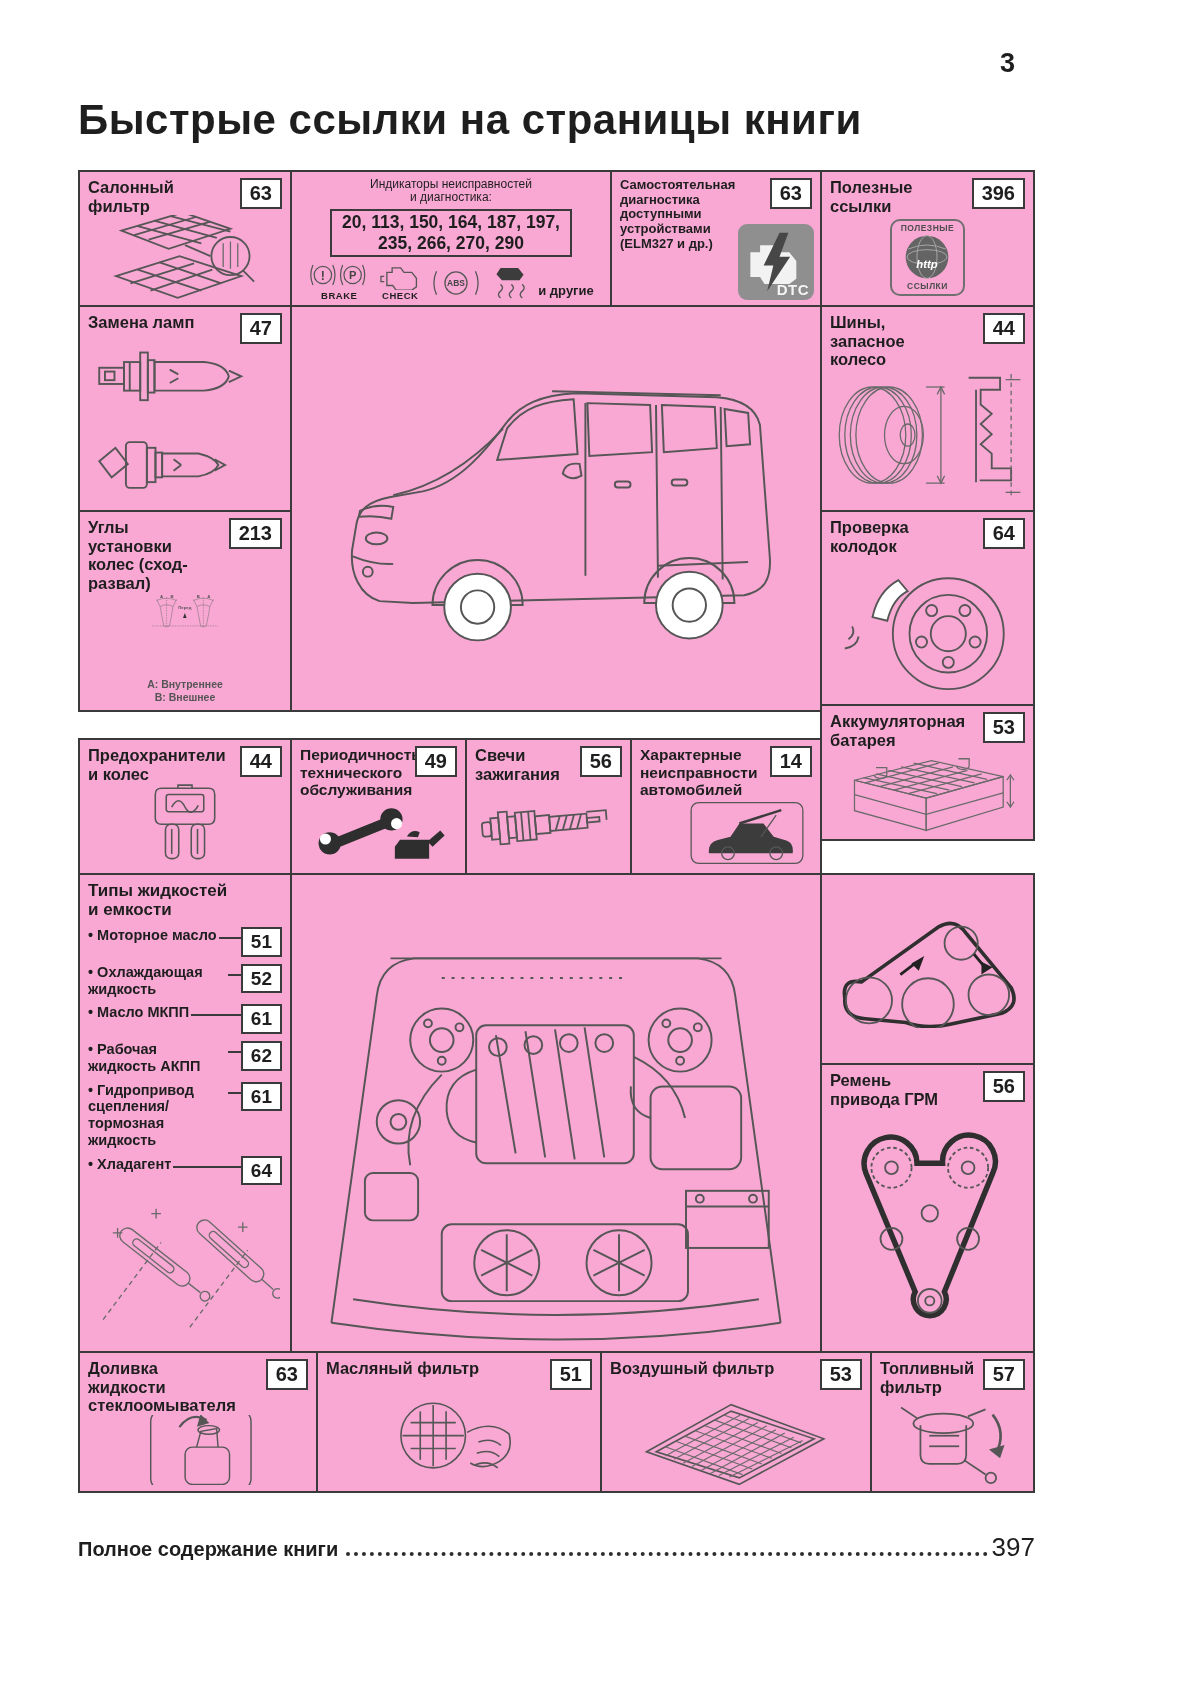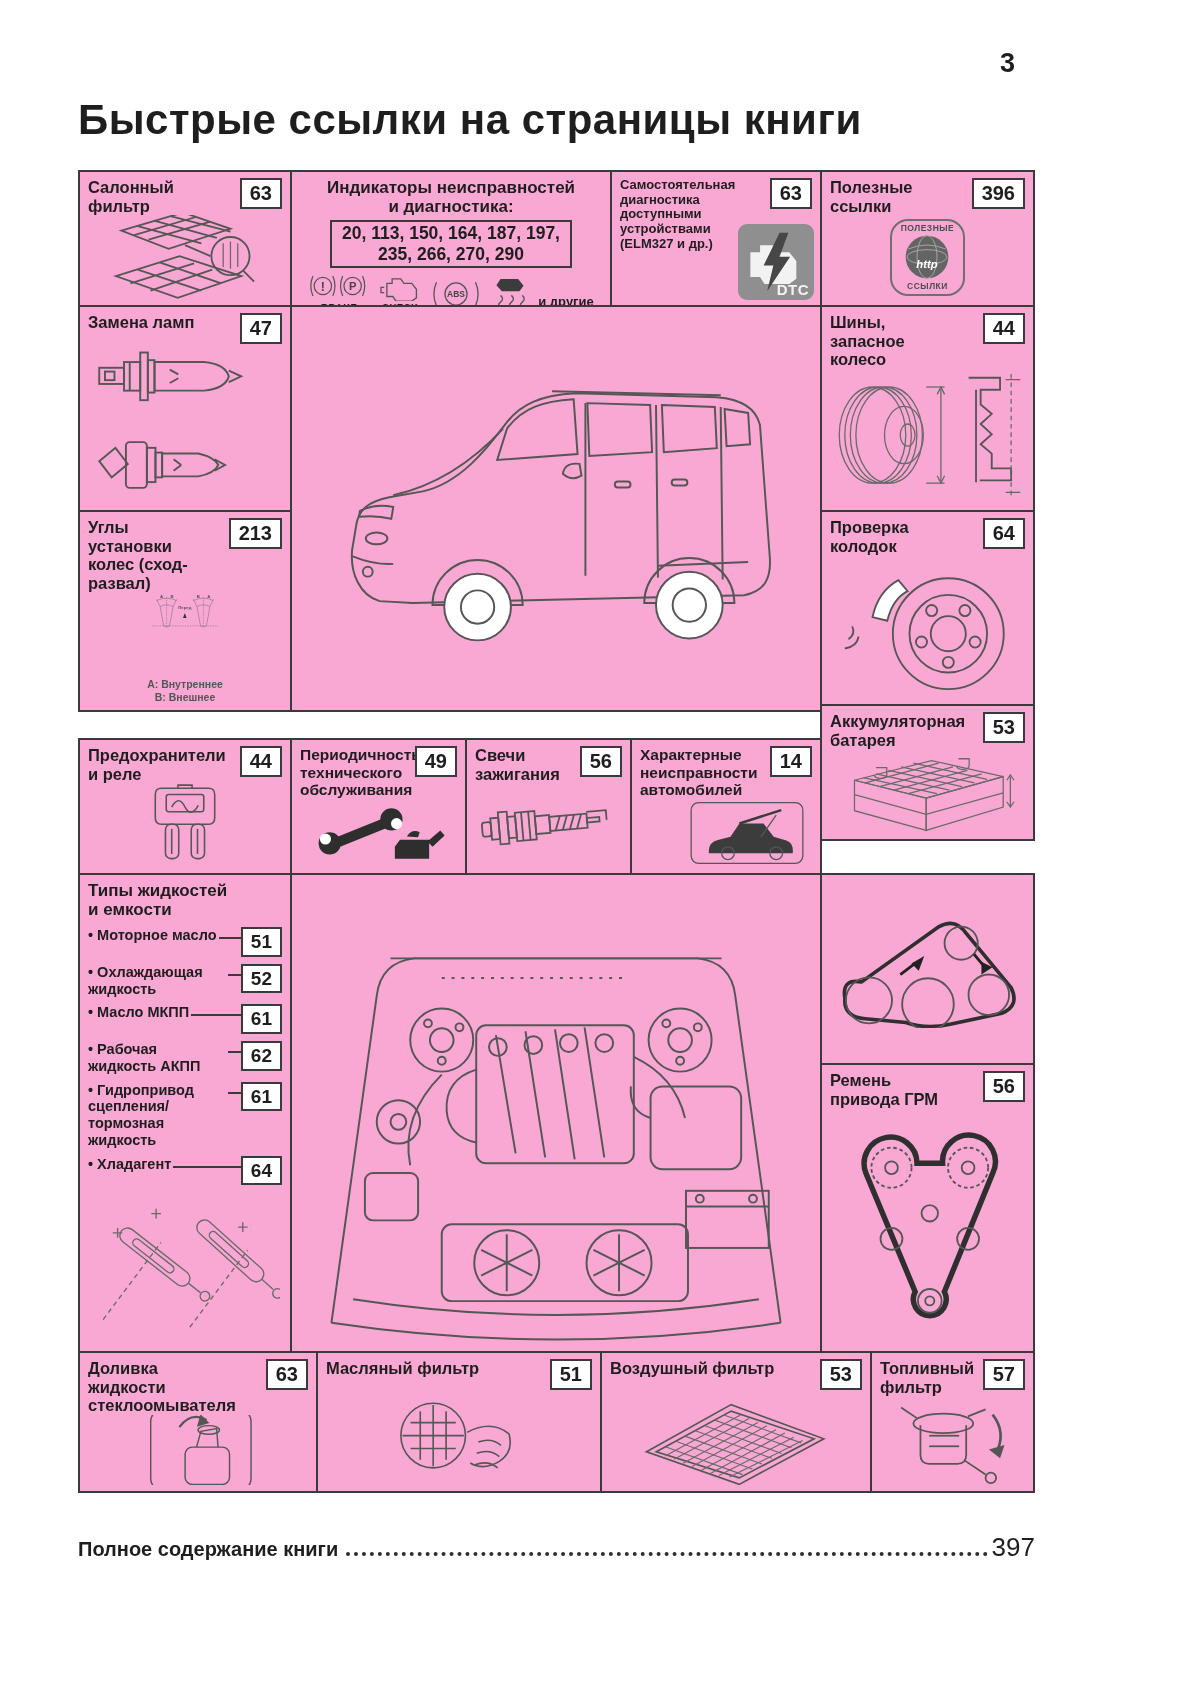--- a/index.html
+++ b/index.html
@@ -8,31 +8,31 @@
   .title{position:absolute;left:78px;top:96px;font-size:42px;font-weight:bold;letter-spacing:.5px;}
   .cell{position:absolute;border:2px solid #3a3a3a;background:#f9a8d4;box-sizing:border-box;padding:6px 8px;display:flex;flex-direction:column;}
   .cell-head{display:flex;justify-content:space-between;align-items:flex-start;gap:6px;}
   .cell-label{font-weight:bold;font-size:16.5px;line-height:1.13;}
   .badge{border:2px solid #3a3a3a;font-weight:bold;font-size:20px;padding:1px 8px;flex:none;background:#fff;line-height:1.25;}
   .art{flex:1;display:flex;align-items:center;justify-content:center;overflow:hidden;}
   svg{display:block;}
   .ln{stroke:#565656;fill:none;stroke-width:2;}
   .lnt{stroke:#6a6a6a;fill:none;stroke-width:1.4;}
   
-  .ind-title{font-weight:bold;font-size:17px;text-align:center;line-height:1.12;}
+  .ind-title{font-weight:normal;font-size:12px;text-align:center;line-height:1.12;}
   .ind-box{border:2px solid #3a3a3a;font-weight:bold;font-size:17.5px;text-align:center;line-height:1.2;margin:4px auto 3px;padding:1px 10px;width:fit-content;}
   .ind-icons{display:flex;align-items:flex-end;justify-content:center;gap:9px;}
   .ind-ic{display:flex;flex-direction:column;align-items:center;}
   .ind-ic-label{font-size:9.5px;font-weight:bold;letter-spacing:.5px;}
   .ind-more{font-size:13px;font-weight:bold;padding-bottom:3px;}
   
   .dtc{width:76px;height:76px;background:#8f8f8f;border-radius:9px;position:absolute;right:6px;bottom:5px;}
   .dtc-label{position:absolute;right:5px;bottom:2px;color:#f4f4f4;font-weight:bold;font-size:15px;letter-spacing:.5px;}
   
-  .links-badge{border:2px solid #6f6f6f;border-radius:18px;padding:2px 9px 3px;display:flex;flex-direction:column;align-items:center;margin:0 auto;}
+  .links-badge{border:2px solid #6f6f6f;border-radius:10px;padding:2px 9px 3px;display:flex;flex-direction:column;align-items:center;margin:0 auto;}
   .links-badge .cap{font-size:8.5px;font-weight:bold;color:#4d4d4d;letter-spacing:.5px;}
   
   .fl-title{font-weight:bold;font-size:17px;line-height:1.12;margin-bottom:8px;}
   .fl-item{display:flex;align-items:flex-start;margin-bottom:7px;}
   .fl-label{font-weight:bold;font-size:14.5px;line-height:1.16;max-width:138px;}
   .fl-label::before{content:"• ";}
   .fl-lead{flex:1;border-bottom:2px solid #3a3a3a;height:10px;min-width:6px;margin:0 0 0 2px;}
   .fl-badge{border:2px solid #3a3a3a;font-weight:bold;font-size:19px;padding:0 8px;margin-left:0;background:#fff;line-height:1.35;}
   .al-legend{font-size:10.5px;font-weight:bold;color:#555;text-align:center;line-height:1.25;margin-top:48px;}
   .toc{position:absolute;left:78px;top:1532px;width:957px;display:flex;align-items:baseline;}
@@ -305,21 +305,21 @@
           <circle cx="157" cy="93" r="6"></circle>
         <path d="M74,26 q-22,12 -28,40 l16,4 q6,-24 22,-32 z" fill="#fff"></path>
         <path d="M20,90 q8,-6 4,-14 m-8,24 q13,-2 15,-13"></path>
       </g>
     </svg>
   </div>
 </div>
 
 <div class="cell" style="left:78px;top:738px;width:214px;height:137px">
   <div class="cell-head">
-    <div class="cell-label" style="max-width:128px">Предохранители и реле</div>
+    <div class="cell-label" style="max-width:128px">Предохранители и колес</div>
     <div class="badge">44</div>
   </div>
   <div class="art">
     <svg width="120" height="86" viewBox="0 0 150 110">
       <g class="ln">
         <path d="M45,8 h60 q8,0 8,8 v30 q0,8 -8,8 h-60 q-8,0 -8,-8 v-30 q0,-8 8,-8 z"></path>
         <rect x="51" y="16" width="48" height="22" rx="3"></rect>
         <path d="M58,32 q9,-16 17,0 q8,14 17,-2"></path>
         <path d="M66,8 v-4 h18 v4"></path>
         <rect x="50" y="54" width="17" height="44" rx="7"></rect>

